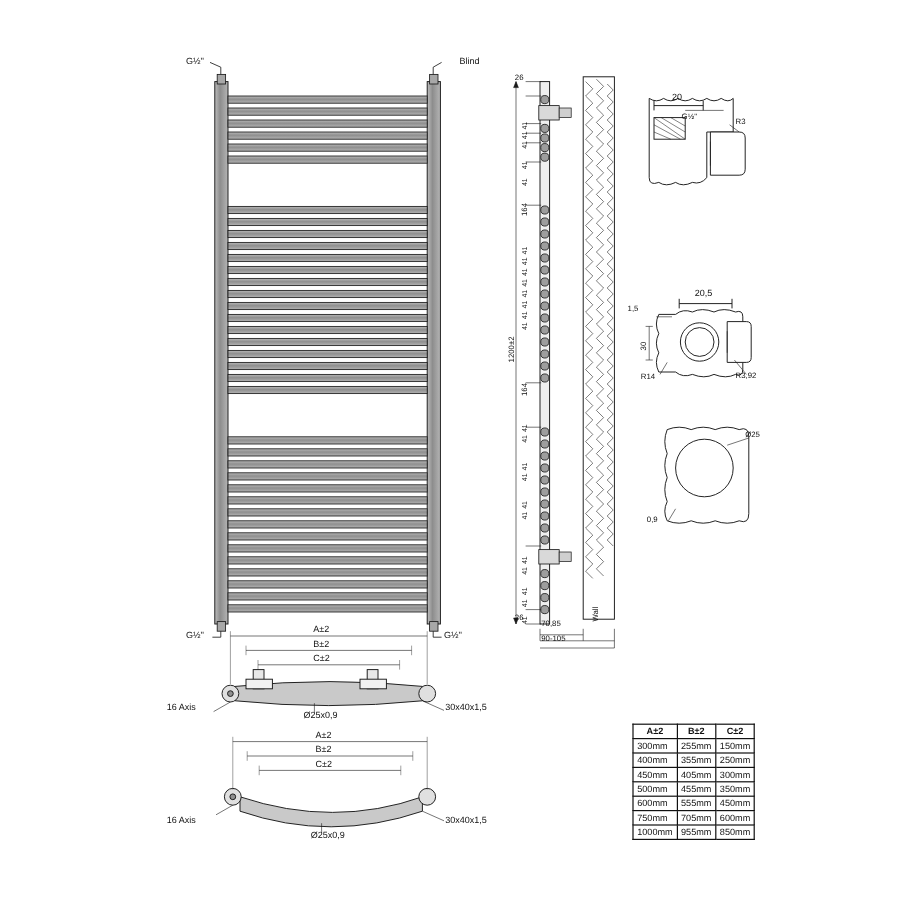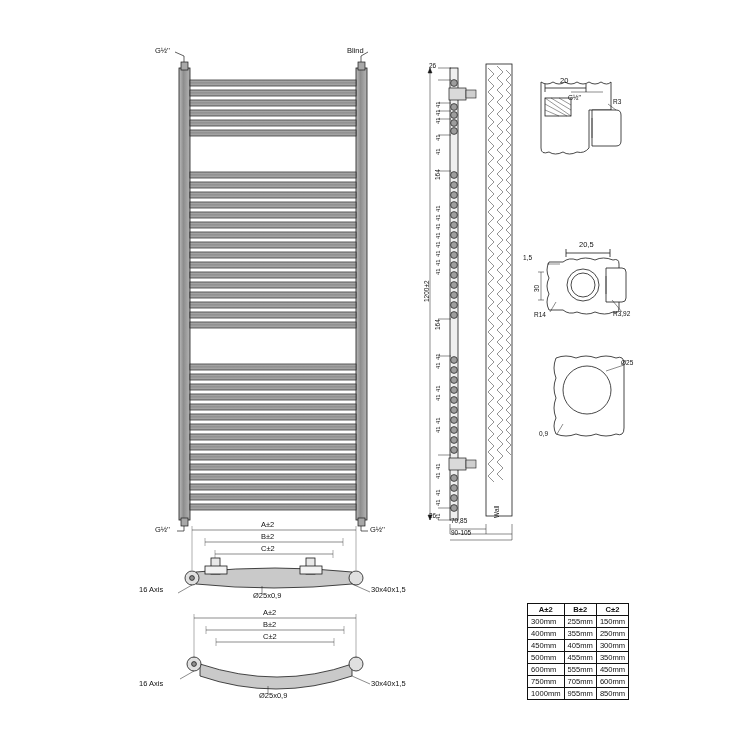--- a/index.html
+++ b/index.html
@@ -264,21 +264,21 @@
       <line x1="216" y1="642" x2="334" y2="642" stroke-width="0.5"></line>
       <line x1="216" y1="638" x2="216" y2="646" stroke-width="0.35"></line>
       <line x1="334" y1="638" x2="334" y2="646" stroke-width="0.35"></line>
       <path d="M194 671 l-14 8" stroke-width="0.5"></path>
       <path d="M268 686 l0 8" stroke-width="0.5"></path>
       <path d="M352 676 l18 8" stroke-width="0.5"></path>
     </g>
   </svg>
 
   <div class="lbl" style="left:155px;top:47px;">G½''</div>
-  <div class="lbl" style="left:347px;top:47px;">Blind</div>
+  <div class="lbl" style="left:383px;top:47px;">Blind</div>
   <div class="lbl" style="left:155px;top:526px;">G½''</div>
   <div class="lbl" style="left:370px;top:526px;">G½''</div>
 
   <div class="lbl sm" style="left:429px;top:63px;">26</div>
   <div class="lbl sm" style="left:429px;top:513px;">26</div>
 
   <div class="lbl sm rot" style="left:424px;top:302px;">1200±2</div>
 
   <div class="lbl xs rot" style="left:436px;top:108px;">41</div>
   <div class="lbl xs rot" style="left:436px;top:116px;">41</div>

